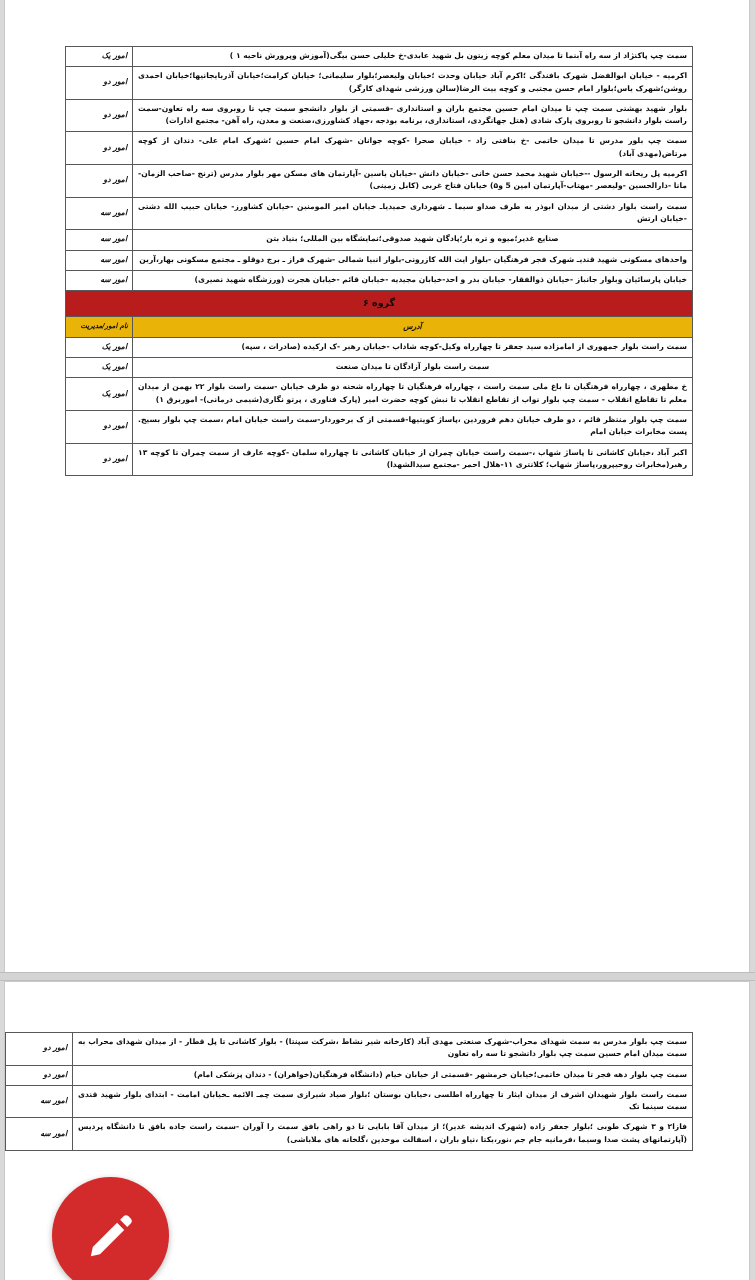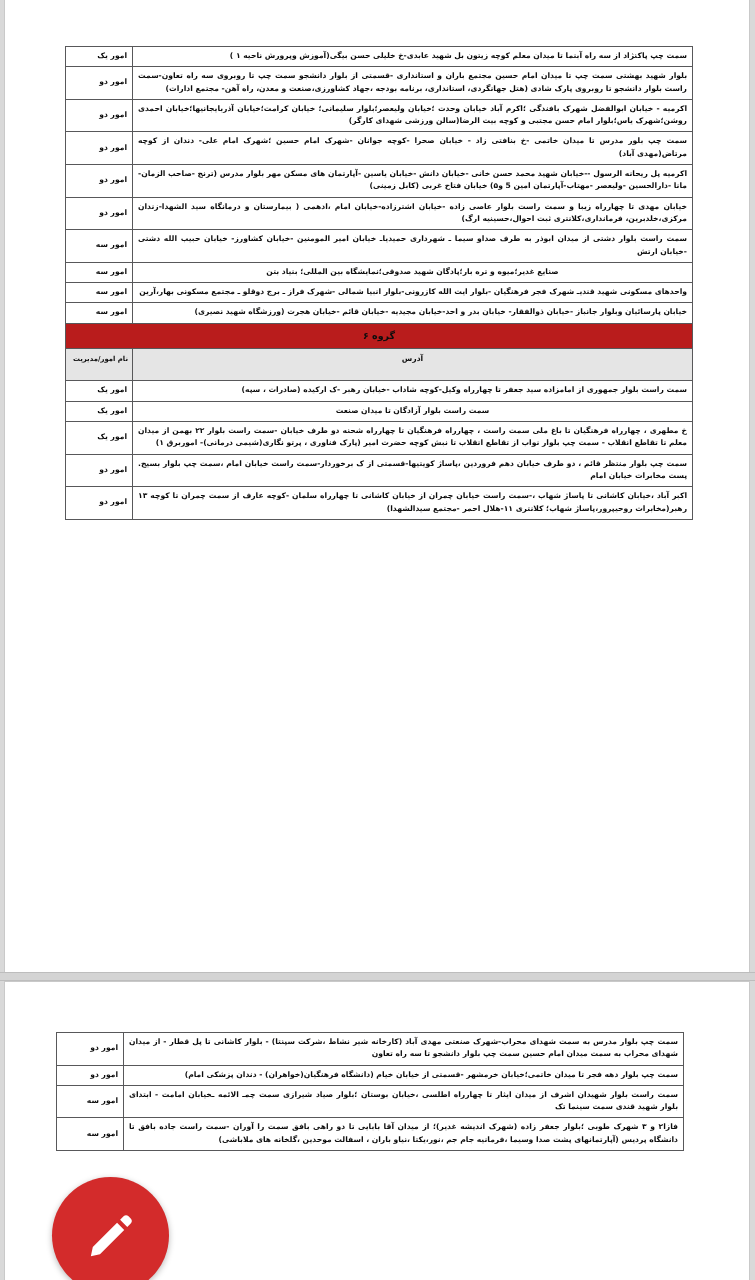--- a/index.html
+++ b/index.html
@@ -42,21 +42,21 @@
   }
 
   
   .doc-table {
     position: absolute;
     border-collapse: collapse;
     table-layout: fixed;
     direction: rtl;
   }
   #table-1 { top: 51px; right: 56px; width: 628px; }
-  #table-2 { top: 50px; right: 65px; width: 628px; }
+  #table-2 { top: 50px; right: 56px; width: 688px; }
 
   .doc-table td, .doc-table th {
     border: 1px solid #58585a;
     padding: 3px 5px 4px 5px;
     vertical-align: middle;
     font-size: 7.6px;
     line-height: 1.62;
     color: #0d0d0d;
     font-weight: bold;
     text-align: justify;
@@ -64,20 +64,21 @@
     word-break: break-word;
   }
 
   .col-name {
     width: 67px;
     text-align: center !important;
     text-align-last: center;
     white-space: nowrap;
     font-size: 8px;
     letter-spacing: .2px;
+    font-style: italic;
   }
 
   .col-address {
     text-align: justify;
     text-align-last: right;
   }
   .col-address.centered {
     text-align: left;
     text-align-last: center;
   }
@@ -87,29 +88,30 @@
     background: #b91c1c;
     text-align: center !important;
     text-align-last: center;
     font-size: 9.5px;
     font-weight: bold;
     padding: 4px 0 5px 0;
     letter-spacing: .3px;
     border-color: #58585a;
   }
   .header-band td {
-    background: #e5e5e5;
+    background: #eab308;
     font-size: 7.6px;
     font-weight: bold;
-    padding: 4px 4px 15px 4px;
+    padding: 4px 4px 4px 4px;
     border-color: #58585a;
   }
   .header-band td.col-address {
     text-align: right;
     text-align-last: center;
+    font-style: italic;
   }
   .header-band td.col-name {
     font-size: 6.9px;
     letter-spacing: 0;
   }
 
   
   #fab {
     position: absolute;
     left: 52px;
@@ -134,37 +136,33 @@
 <div id="viewport">
 
   <div class="page" id="page-1">
     <table class="doc-table" id="table-1">
       <tbody id="tbody-1">
           <tr>
             <td class="col-address">سمت چپ پاکنژاد از سه راه آبنما تا میدان معلم کوچه زیتون بل شهید عابدی-خ خلیلی حسن بیگی(آموزش وپرورش ناحیه ۱ )</td>
             <td class="col-name">امور یک</td>
           </tr>
           <tr>
+            <td class="col-address">اکرمیه - خیابان ابوالفضل شهرک بافندگی ؛اکرم آباد خیابان وحدت ؛خیابان ولیعصر؛بلوار سلیمانی؛ خیابان کرامت؛خیابان آذربایجانیها؛خیابان احمدی روشن؛شهرک یاس؛بلوار امام حسن مجتبی و کوچه بیت الرضا(سالن ورزشی شهدای کارگر)</td>
+            <td class="col-name">امور دو</td>
+          </tr>
+          <tr>
             <td class="col-address">بلوار شهید بهشتی سمت چپ تا میدان امام حسین مجتمع باران و استانداری -قسمتی از بلوار دانشجو سمت چپ تا روبروی سه راه تعاون-سمت راست بلوار دانشجو تا روبروی پارک شادی (هتل جهانگردی، استانداری، برنامه بودجه ،جهاد کشاورزی،صنعت و معدن، راه آهن- مجتمع ادارات)</td>
             <td class="col-name">امور دو</td>
           </tr>
           <tr>
-            <td class="col-address">اکرمیه - خیابان ابوالفضل شهرک بافندگی ؛اکرم آباد خیابان وحدت ؛خیابان ولیعصر؛بلوار سلیمانی؛ خیابان کرامت؛خیابان آذربایجانیها؛خیابان احمدی روشن؛شهرک یاس؛بلوار امام حسن مجتبی و کوچه بیت الرضا(سالن ورزشی شهدای کارگر)</td>
-            <td class="col-name">امور دو</td>
-          </tr>
-          <tr>
             <td class="col-address">سمت چپ بلور مدرس تا میدان خاتمی -خ بنافتی زاد - خیابان صحرا -کوچه جوانان -شهرک امام حسین ؛شهرک امام علی- دندان از کوچه مرتاض(مهدی آباد)</td>
             <td class="col-name">امور دو</td>
           </tr>
           <tr>
             <td class="col-address">اکرمیه پل ریحانه الرسول --خیابان شهید محمد حسن خانی -خیابان دانش -خیابان یاسین -آپارتمان های مسکن مهر بلوار مدرس (ترنج -صاحب الزمان- مانا -دارالحسین -ولیعصر -مهتاب-آپارتمان امین 5 و۵) خیابان فتاح غربی (کابل زمینی)</td>
-            <td class="col-name">امور دو</td>
-          </tr>
-          <tr>
-            <td class="col-address">خیابان مهدی تا چهارراه زیبا و سمت راست بلوار عاصی زاده -خیابان اشترزاده-خیابان امام ،ادهمی ( بیمارستان و درمانگاه سید الشهدا-زندان مرکزی،خلدبرین، فرمانداری،کلانتری ثبت احوال،حسینیه ارگ)</td>
             <td class="col-name">امور دو</td>
           </tr>
           <tr>
             <td class="col-address">سمت راست بلوار دشتی از میدان ابوذر به طرف صداو سیما ـ شهرداری حمیدیاـ خیابان امیر المومنین -خیابان کشاورز- خیابان حبیب الله دشتی -خیابان ارتش</td>
             <td class="col-name">امور سه</td>
           </tr>
           <tr>
             <td class="col-address centered">صنایع غدیر؛میوه و تره بار؛پادگان شهید صدوقی؛نمایشگاه بین المللی؛ بنیاد بتن</td>
             <td class="col-name">امور سه</td>
           </tr>

